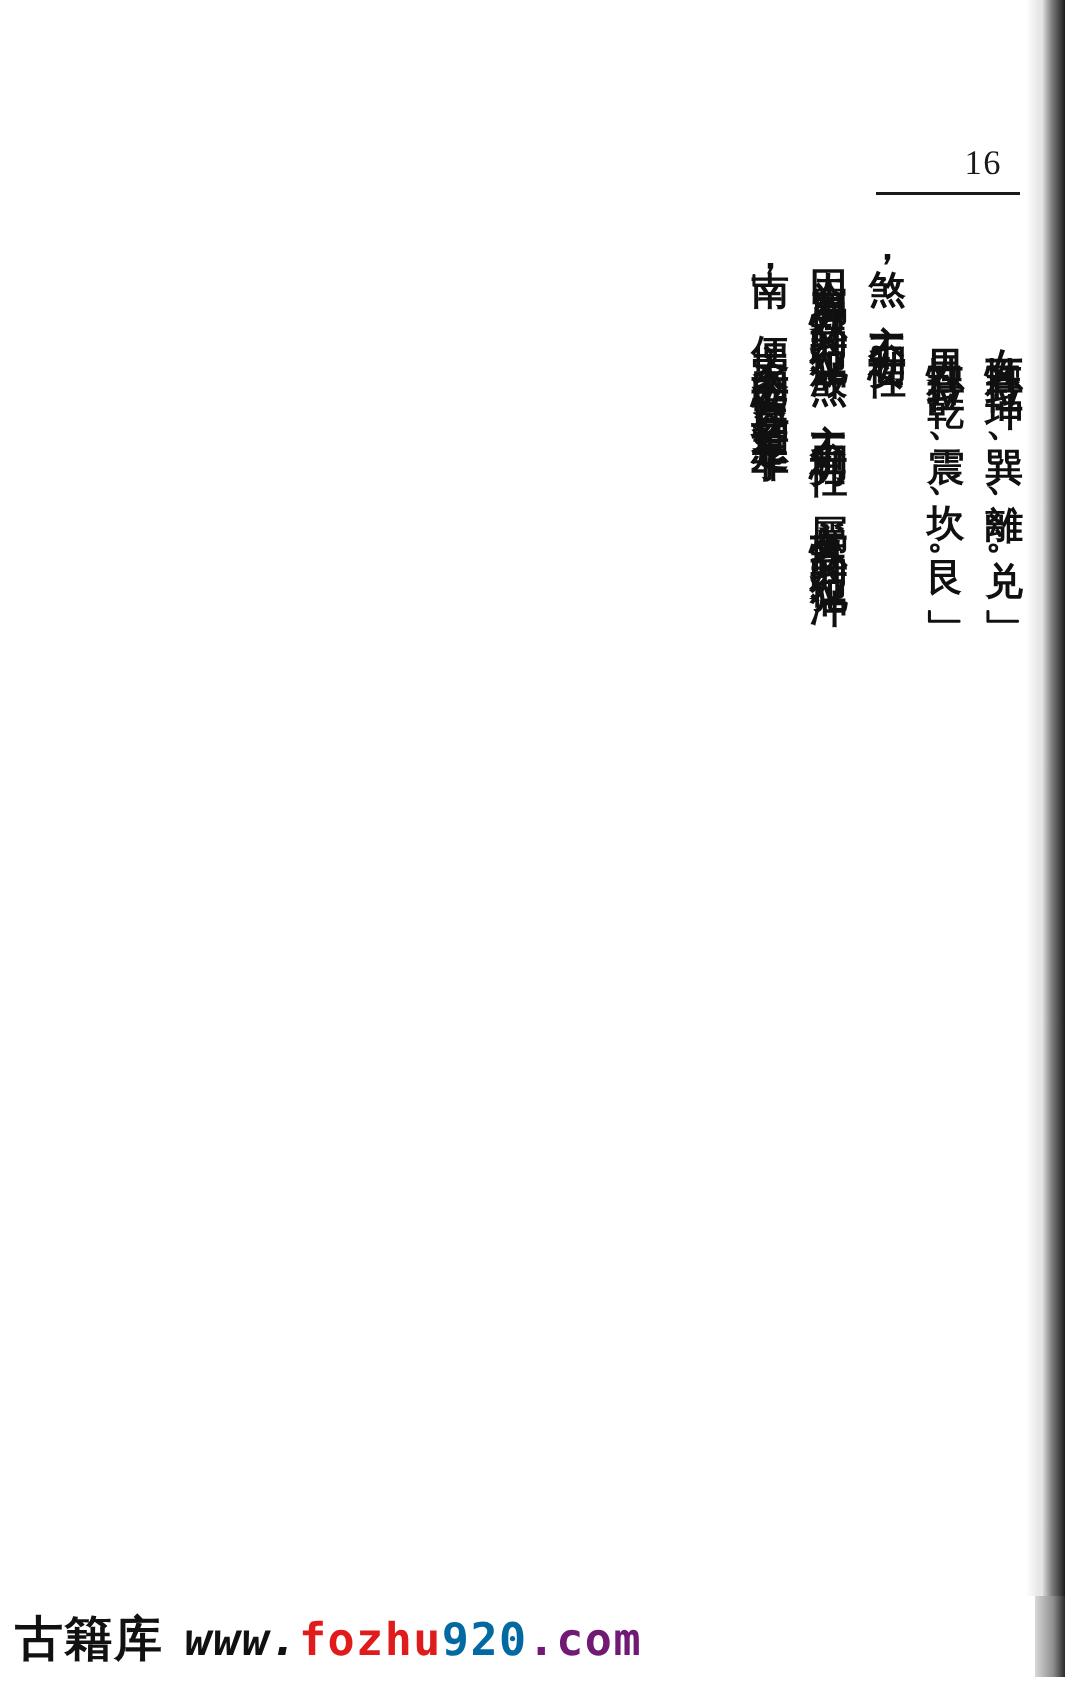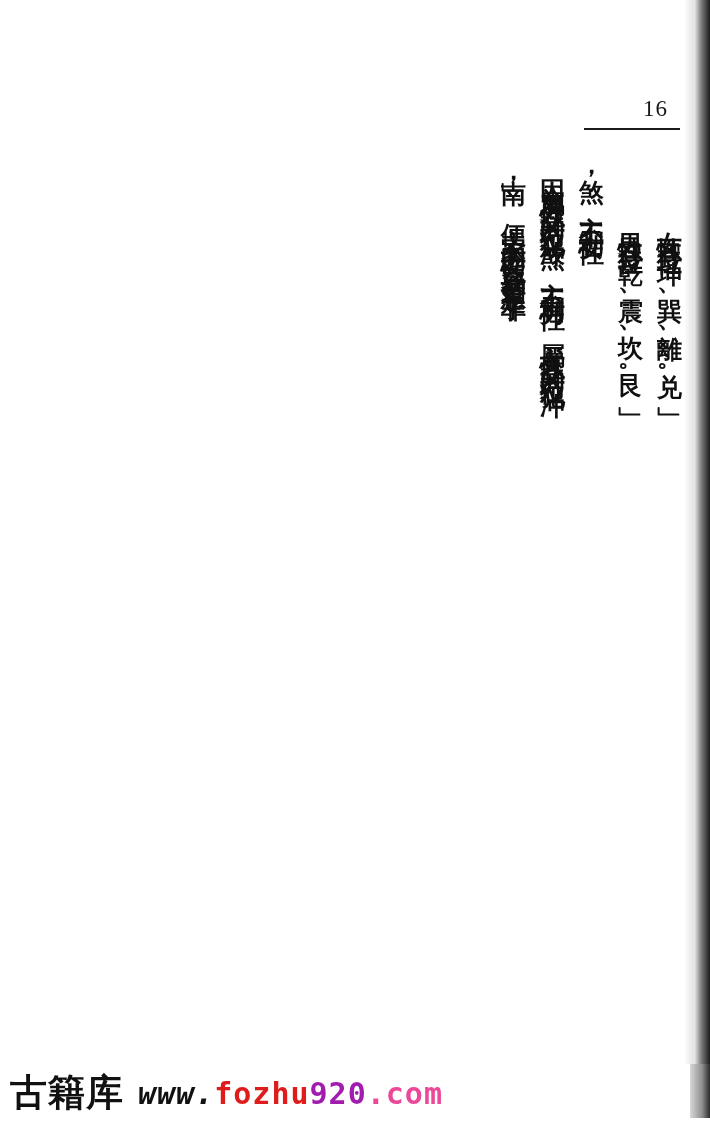--- a/index.html
+++ b/index.html
@@ -86,36 +86,36 @@
     width: 710px;
     height: 58px;
     background: #ffffff;
     display: flex;
     align-items: center;
     padding-left: 10px;
     box-sizing: border-box;
   }
   .wm-cn {
     font-family: "DejaVu Sans", sans-serif;
-    font-size: 37px;
+    font-size: 32px;
     font-weight: 700;
     color: #111111;
     letter-spacing: 1px;
   }
   .wm-url {
     margin-left: 14px;
     font-family: "DejaVu Sans Mono", monospace;
     font-size: 30px;
     font-weight: 700;
     letter-spacing: 1px;
   }
   .wm-www { color: #111111; font-style: italic; }
   .wm-fozhu { color: #e01b1b; }
-  .wm-920 { color: #a21caf; }
-  .wm-com { color: #ec4899; text-align: center; }
+  .wm-920 { color: #0369a1; }
+  .wm-com { color: #701a75; text-align: center; }
 
   .wm-tail {
     position: absolute;
     right: 0;
     bottom: 0;
     width: 20px;
     height: 58px;
     background: linear-gradient(to right, #d8d8d8 0%, #8f8f8f 60%, #2a2a2a 100%);
   }
   .bottom-strip {

